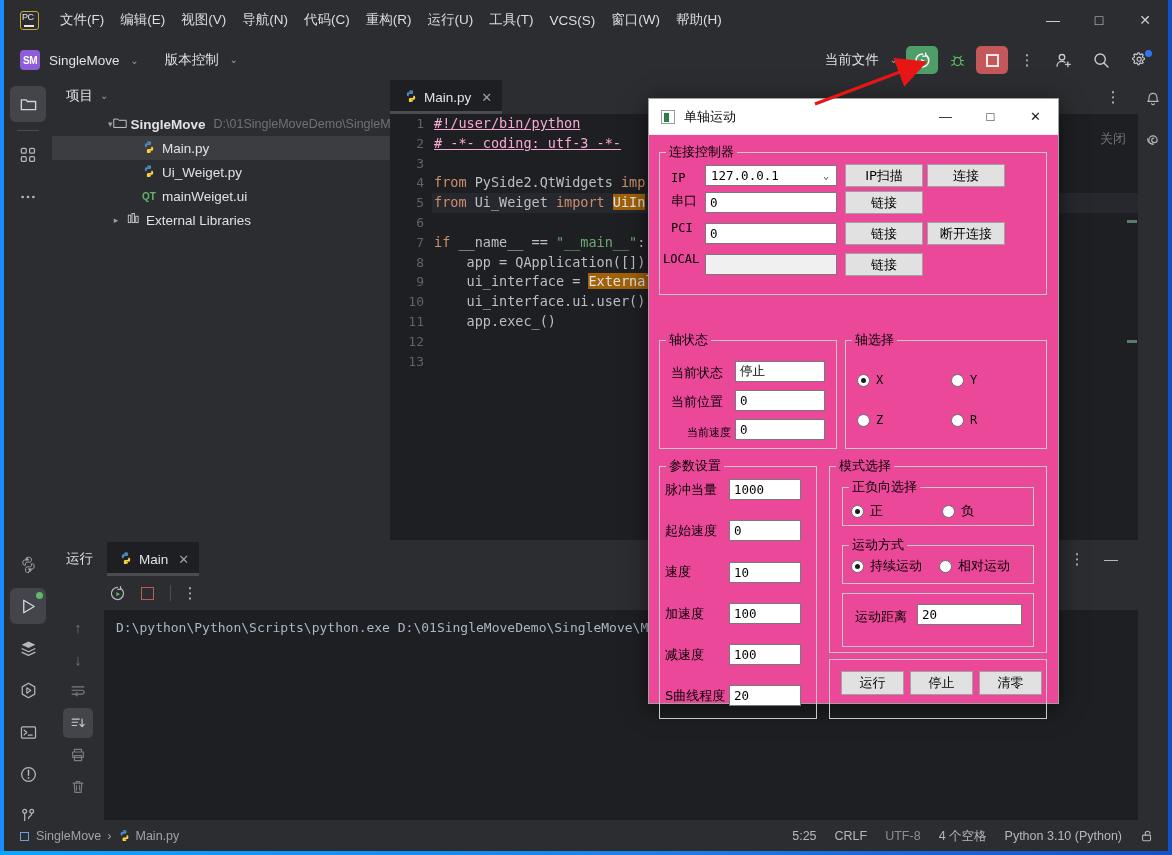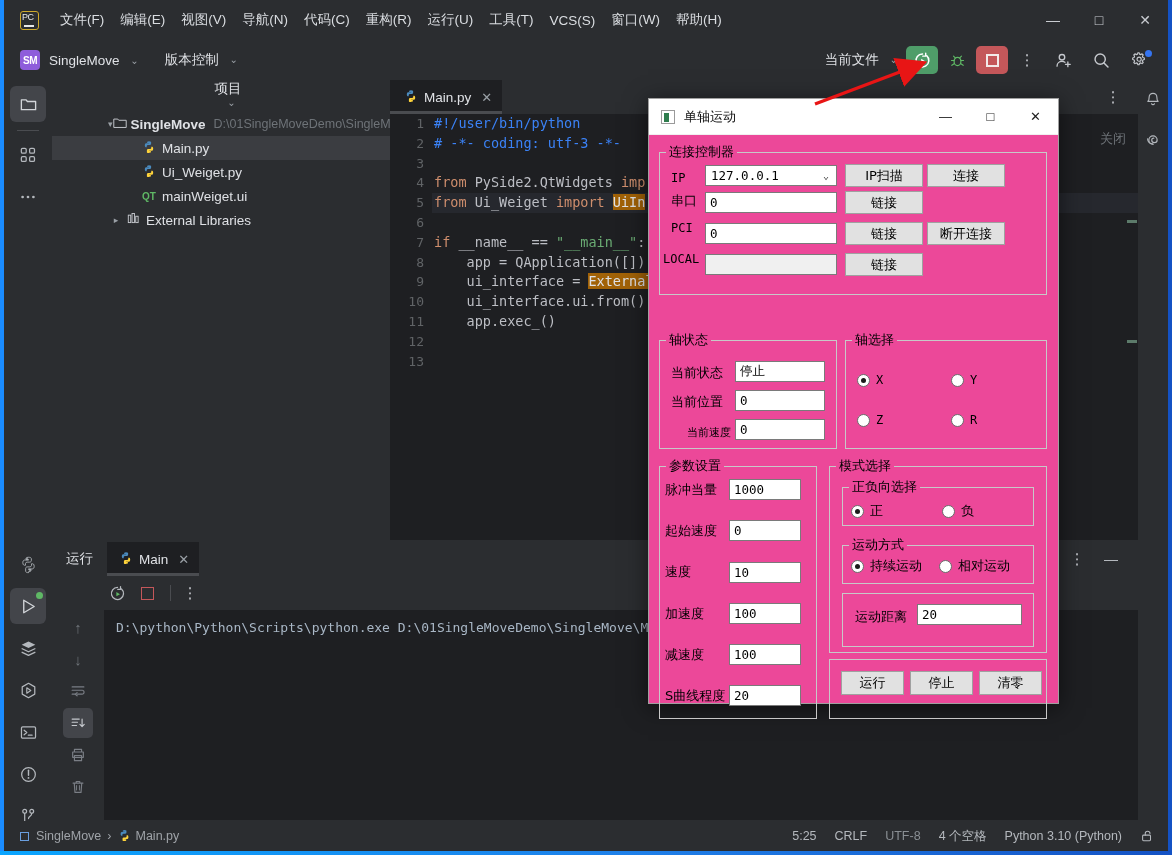--- a/index.html
+++ b/index.html
@@ -57,21 +57,21 @@
   
   .leftstrip { position:absolute; left:4px; top:80px; width:48px; height:740px; background:#2b2d30; }
   .lsbtn { width:36px; height:36px; margin:6px auto 0; display:flex; align-items:center;
      justify-content:center; border-radius:6px; color:#b4b8bd; position:relative; }
   .lsbtn.active { background:#43454a; }
   .lsdiv { width:22px; height:1px; background:#4a4c50; margin:8px auto 4px; }
   .greendot { position:absolute; right:3px; top:4px; width:7px; height:7px; border-radius:50%; background:#5fb865; }
 
   
   .projpanel { position:absolute; left:52px; top:80px; width:338px; height:460px; background:#2b2d30; }
-  .projhdr { height:32px; display:flex; align-items:center; padding-left:14px; font-size:13.5px; color:#dfe1e5;flex-direction:column; }
+  .projhdr { height:32px; display:flex; align-items:center; padding-left:14px; font-size:13.5px; color:#dfe1e5; }
   .treerow { height:24px; display:flex; align-items:center; font-size:13.5px; color:#dfe1e5;
      padding-left:12px; white-space:nowrap; }
   .treerow.sel { background:#3b3d41; }
   .arrow { width:16px; color:#9aa0a6; font-size:9px; display:inline-block; text-align:center; }
   .ficon { width:18px; display:inline-block; text-align:center; margin-right:4px; }
   .bold { font-weight:bold; }
   .dimpath { color:#6e7378; font-size:12.5px; margin-left:8px; }
   .hscroll { position:absolute; left:60px; top:534px; width:320px; height:5px; background:#4d5054; border-radius:3px;}
 
   
@@ -83,21 +83,21 @@
   .tabclose { margin-left:10px; color:#9aa0a6; font-size:13px; }
   .tabright { margin-left:auto; display:flex; align-items:center; padding-right:8px; }
   .codearea { position:relative; height:426px; background:#1e1f22; overflow:hidden; }
   .gutter { position:absolute; left:0; top:0; width:42px; height:100%; background:#1e1f22; }
   .gline { height:19.8px; line-height:19.8px; text-align:right; padding-right:8px;
      font-family:"DejaVu Sans Mono", monospace; font-size:13px; color:#606366; }
   .codelines { position:absolute; left:42px; top:0; right:0; }
   .cline { height:19.8px; line-height:19.8px; font-family:"DejaVu Sans Mono", monospace; font-size:13.5px;
      white-space:pre; padding-left:2px; }
   .cline.cur { background:#26282e; }
-  .cmt { color:#3b82f6; }
+  .cmt { color:#f9a8d4;text-decoration:underline; }
   .kw  { color:#cf8e6d; }
   .str { color:#6aab73; }
   .txt { color:#bcbec4; }
   .hl  { background:#a16207; }
   .closetxt { position:absolute; right:12px; top:50px; font-size:13px; color:#6e7378; }
 
   
   .rightstrip { position:absolute; right:4px; top:80px; width:30px; height:740px; background:#2b2d30; }
   .rsbtn { width:30px; height:40px; display:flex; align-items:center; justify-content:center; color:#b4b8bd; }
 
@@ -425,21 +425,21 @@
       <div class="codelines" id="codelines">
           <div class="cline"><span class="cmt">#!/user/bin/python</span></div>
           <div class="cline"><span class="cmt"># -*- coding: utf-3 -*-</span></div>
           <div class="cline">&nbsp;</div>
           <div class="cline"><span class="kw">from </span><span class="txt">PySide2.QtWidgets </span><span class="kw">imp</span></div>
           <div class="cline cur"><span class="kw">from </span><span class="txt">Ui_Weiget </span><span class="kw">import </span><span class="hl">UiIn</span></div>
           <div class="cline">&nbsp;</div>
           <div class="cline"><span class="kw">if </span><span class="txt">__name__ == </span><span class="str">"__main__"</span><span class="txt">:</span></div>
           <div class="cline"><span class="txt">    app = QApplication([])</span></div>
           <div class="cline"><span class="txt">    ui_interface = </span><span class="hl">External</span></div>
-          <div class="cline"><span class="txt">    ui_interface.ui.from()</span></div>
+          <div class="cline"><span class="txt">    ui_interface.ui.user()</span></div>
           <div class="cline"><span class="txt">    app.exec_()</span></div>
           <div class="cline">&nbsp;</div>
           <div class="cline">&nbsp;</div>
         </div>
     </div>
     <div class="closetxt">关闭</div>
     <div style="position:absolute;right:1px;top:140px;width:10px;height:3px;background:#5c7a6a;"></div>
     <div style="position:absolute;right:1px;top:260px;width:10px;height:3px;background:#5c7a6a;"></div>
   </div>
 

